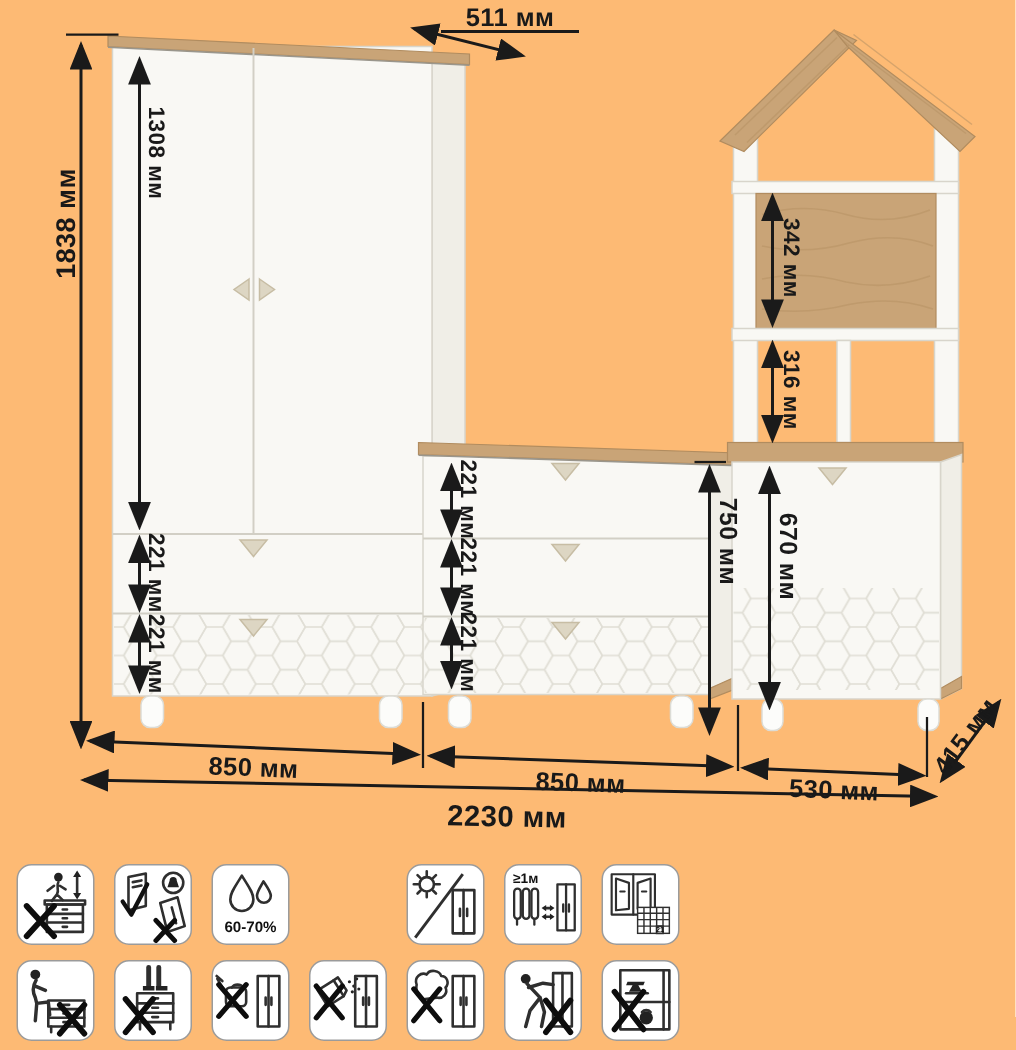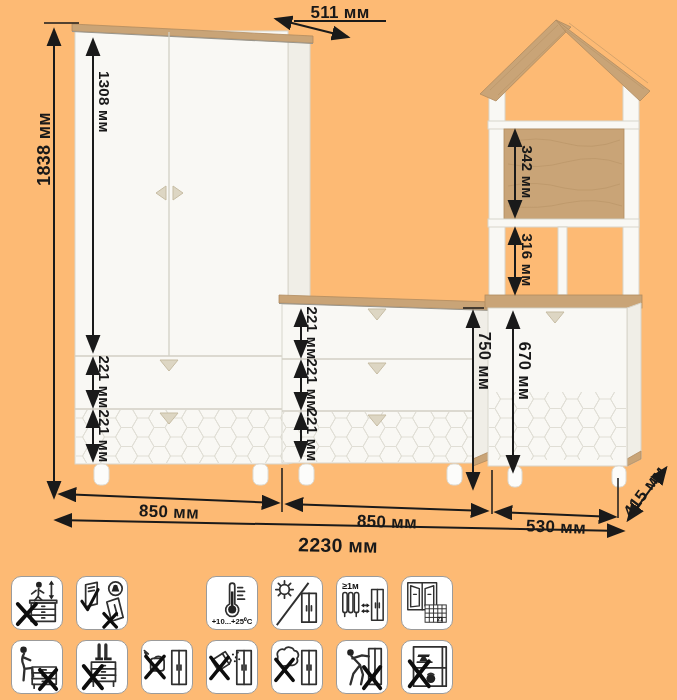--- a/index.html
+++ b/index.html
@@ -178,29 +178,25 @@
           <path d="M12,10.5 l6,-1.2 M12,14 l6,-1.2"></path>
           <circle cx="40" cy="11" r="7"></circle>
           <polygon points="31,25 43,21 48,41 36,45"></polygon>
           <path d="M39,28 l3,11"></path>
         </g>
         <path d="M37.5,9.5 a2.5,2.5 0 1 1 5,0 l1.5,4.5 h-8 Z" class="fl"></path>
         <path d="M5,24 L11,33 L22,12" style="fill:none;stroke:#111;stroke-width:3;stroke-linecap:round;stroke-linejoin:round"></path>
         <path d="M28,37 L41,51 M28,51 L41,37" class="xx" style="stroke-width:3.4"></path>
       </svg>
   </div>
-  <div class="icon" style="left:206px;top:576px">
-    <svg viewBox="0 0 52 52">
-        <g class="st">
-          <path d="M23.5,8 a2.7,2.7 0 0 1 5.4,0 V27 a6.8,6.8 0 1 1 -5.4,0 Z"></path>
-          <path d="M32,10 h5 M32,14 h7 M32,18 h5 M32,22 h7"></path>
-        </g>
-        <circle cx="26.2" cy="32.8" r="4.2" class="fl"></circle>
-        <rect x="24.9" y="14" width="2.6" height="18" class="fl"></rect>
-        <text x="26" y="48" class="itxt s">+10...+25⁰C</text>
+  <div class="icon" style="left:141px;top:576px">
+    <svg viewBox="0 0 52 52">
+        <path class="st" d="M20,6 C15.5,13.5 12,17.5 12,22.5 a8,8 0 0 0 16,0 C28,17.5 24.5,13.5 20,6 Z"></path>
+        <path class="st" d="M35,10 C32.5,14.5 30.5,17 30.5,20 a4.8,4.8 0 0 0 9.6,0 C40,17 38,14.5 35,10 Z"></path>
+        <text x="26" y="45" class="itxt">60-70%</text>
       </svg>
   </div>
   <div class="icon" style="left:271px;top:576px">
     <svg viewBox="0 0 52 52">
         <g class="st">
           <circle cx="13" cy="12" r="5"></circle>
           <path d="M13,3 v3 M13,18 v3 M4,12 h3 M19,12 h3 M6.6,5.6 l2.1,2.1 M17.3,16.3 l2.1,2.1 M19.4,5.6 l-2.1,2.1 M8.7,16.3 l-2.1,2.1"></path>
           <rect x="31" y="16" width="15" height="30"></rect>
           <path d="M38.5,16 V46 M36,29 v5 M41,29 v5"></path>
         </g>

